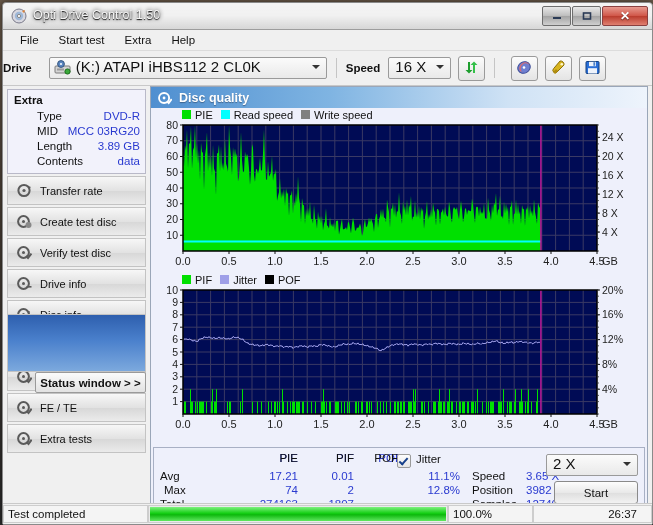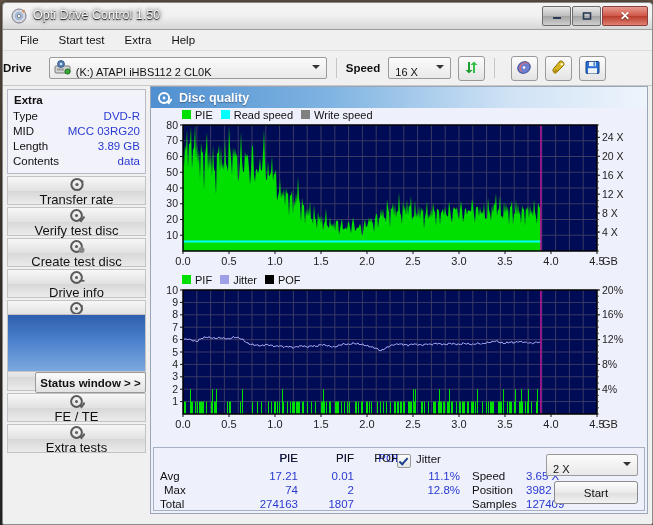--- a/index.html
+++ b/index.html
@@ -28,44 +28,44 @@
   
   .menubar{height:20px;background:#f0f0f0;border-bottom:1px solid #dcdcdc;
            display:flex;align-items:center;padding-left:8px;gap:2px;}
   .menu-item{padding:2px 9px;font-size:11.5px;color:#111;}
 
   
   .toolbar{height:34px;background:#f0f0f0;display:flex;align-items:center;
            border-bottom:1px solid #c8c8c8;}
   .lbl-bold{font-weight:bold;font-size:11.5px;color:#111;}
   .combo{position:relative;height:20px;border:1px solid #9a9a9a;border-radius:2px;
-         background:linear-gradient(180deg,#fbfbfb,#e9e9e9);display:flex;align-items:flex-end;
-         font-size:11px;color:#111;}
+         background:linear-gradient(180deg,#fbfbfb,#e9e9e9);display:flex;align-items:flex-start;
+         font-size:15px;color:#111;}
   .combo .arw{position:absolute;right:6px;top:7px;width:0;height:0;
          border-left:4px solid transparent;border-right:4px solid transparent;border-top:4px solid #333;}
   #drive-combo{width:250px;margin-left:17px;padding-left:26px;}
   .drv-ico{position:absolute;left:4px;top:2px;width:17px;height:15px;}
   .sep-v{width:1px;height:20px;background:#c5c5c5;margin:0 9px;}
   #speed-combo{width:55px;margin-left:8px;padding-left:6px;}
   .tbtn{width:25px;height:23px;border:1px solid #9a9a9a;border-radius:3px;
         background:linear-gradient(180deg,#fcfcfc,#e4e4e4);display:flex;
         align-items:center;justify-content:center;margin-left:7px;}
 
   
   .bodyrow{position:relative;height:430px;background:#f0f0f0;}
   .sidebar{position:absolute;left:4px;top:3px;width:139px;bottom:0;}
   .disc-box{border:1px solid #b9b9c8;background:#f2f2fb;padding:3px 5px 4px 5px;}
   .disc-title{font-weight:bold;font-size:11.5px;color:#111;margin:1px 0 3px 1px;}
   .disc-row{display:flex;justify-content:space-between;font-size:11.5px;line-height:15px;}
-  .disc-k{color:#111;}
+  .disc-k{color:#111;margin-left:24px;}
   .disc-v{color:#2a3ad0;}
 
   .navbtn{position:relative;height:27px;margin-top:2px;border:1px solid #c3c3c3;
           background:linear-gradient(180deg,#f7f7f7,#e2e2e2 50%,#d7d7d7 51%,#ebebeb);
-          display:flex;align-items:center;font-size:13px;color:#111;flex-direction:column;}
+          display:flex;align-items:center;font-size:11px;color:#111;}
   .navbtn .nico{width:15px;height:15px;margin:0 8px 0 9px;}
   .navbtn.active{border:1px solid #1a8fd0;color:#fff;
           background:linear-gradient(180deg,#6fd6ff,#19a8ef 45%,#0c93dd 50%,#49c6ff);}
   .navfill{position:absolute;left:0;right:0;top:225px;height:56px;border:1px solid #c3c3c3;
           background:linear-gradient(180deg,#2e5fae,#4a80cc 45%,#7ba8dd 99%);}
   .statuswin{position:absolute;left:0;right:0;top:283px;height:19px;border:1px solid #9a9a9a;
           border-radius:2px;background:linear-gradient(180deg,#fbfbfb,#e2e2e2);
           display:flex;align-items:center;justify-content:center;font-size:11.5px;
           font-weight:bold;color:#111;margin-left:28px;}
 
@@ -237,31 +237,31 @@
                 <circle cx="7" cy="7.5" r="5.6" fill="none" stroke="#5a5a5a" stroke-width="2"></circle>
                 <circle cx="7" cy="7.5" r="1.6" fill="#5a5a5a"></circle>
                 <path d="M11 3 l3 1 -2 2 z" fill="#5a5a5a"></path>
               </svg></span>
         <span>Transfer rate</span>
       </div>
       <div class="navbtn">
         <span class="nico"><svg width="15" height="15" viewBox="0 0 15 15">
                 <circle cx="6.5" cy="7.5" r="5.4" fill="none" stroke="#5a5a5a" stroke-width="2"></circle>
                 <circle cx="6.5" cy="7.5" r="1.5" fill="#5a5a5a"></circle>
-                <path d="M9 11 l2 2 3.5-4.5" fill="none" stroke="#5a5a5a" stroke-width="2"></path>
-              </svg></span>
-        <span>Verify test disc</span>
+                <circle cx="11.5" cy="11" r="3" fill="#888"></circle>
+              </svg></span>
+        <span>Create test disc</span>
       </div>
       <div class="navbtn">
         <span class="nico"><svg width="15" height="15" viewBox="0 0 15 15">
                 <circle cx="6.5" cy="7.5" r="5.4" fill="none" stroke="#5a5a5a" stroke-width="2"></circle>
                 <circle cx="6.5" cy="7.5" r="1.5" fill="#5a5a5a"></circle>
-                <circle cx="11.5" cy="11" r="3" fill="#888"></circle>
-              </svg></span>
-        <span>Create test disc</span>
+                <path d="M9 11 l2 2 3.5-4.5" fill="none" stroke="#5a5a5a" stroke-width="2"></path>
+              </svg></span>
+        <span>Verify test disc</span>
       </div>
       <div class="navbtn">
         <span class="nico"><svg width="15" height="15" viewBox="0 0 15 15">
                 <circle cx="6.5" cy="7.5" r="5.4" fill="none" stroke="#5a5a5a" stroke-width="2"></circle>
                 <circle cx="6.5" cy="7.5" r="1.5" fill="#5a5a5a"></circle>
                 <rect x="9.5" y="10" width="5" height="1.6" fill="#5a5a5a"></rect>
               </svg></span>
         <span>Drive info</span>
       </div>
       <div class="navbtn">
@@ -760,15 +760,29 @@
 
         <div class="combo spdcombo" style="padding-left:6px;">
           <span>2 X</span>
           <i class="arw"></i>
         </div>
         <div class="startbtn">Start</div>
       </div>
     </div>
   </div>
 
+  <div class="statusbar">
+    <div class="sb-cell" style="width:145px;padding-left:4px;">
+      <span>Test completed</span>
+    </div>
+    <div class="sb-cell pbar" id="pbar" style="width:300px;">
+      <div class="pfill" id="pfill" style="width: calc(100% - 2px);"></div>
+    </div>
+    <div class="sb-cell" style="width:85px;padding-left:4px;">
+      <span>100.0%</span>
+    </div>
+    <div class="sb-cell" style="flex:1;justify-content:flex-end;padding-right:14px;">
+      <span>26:37</span>
+    </div>
+  </div>
 
  </div>
 </div>
 
 </body></html>

